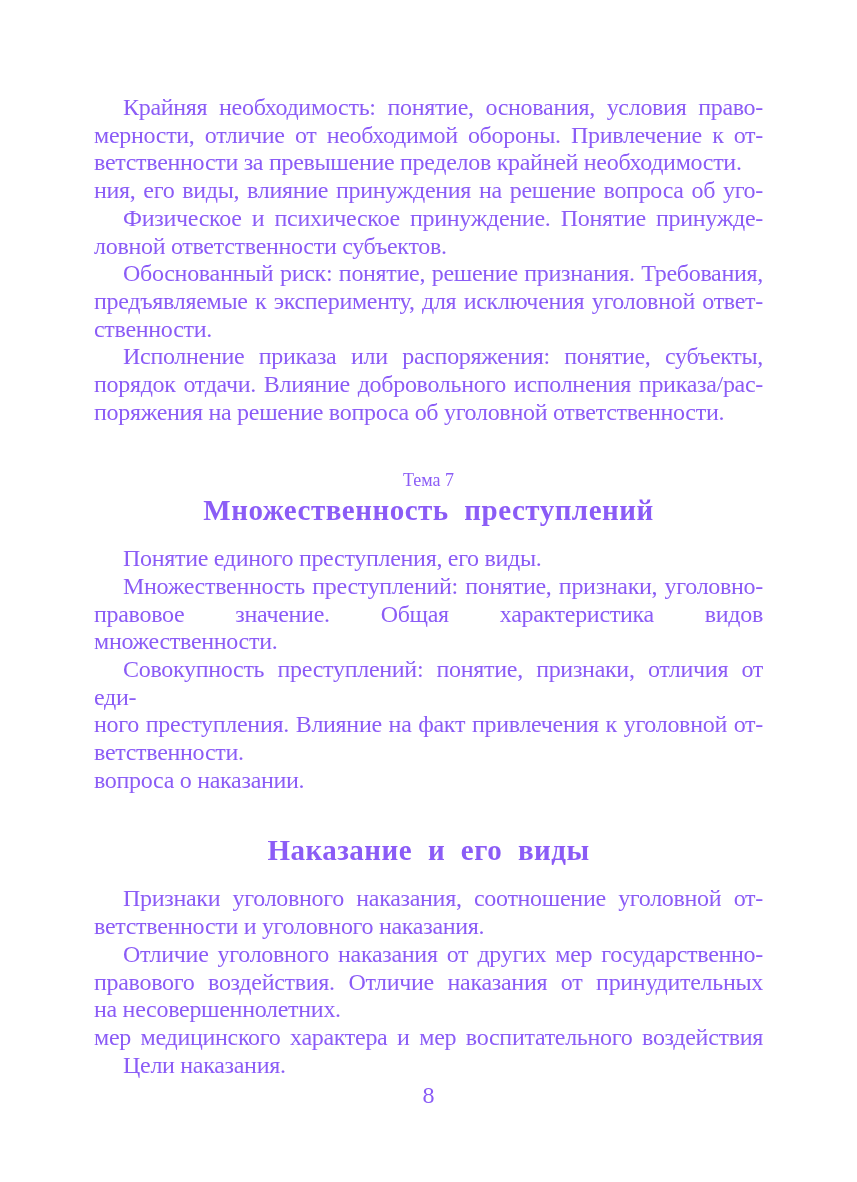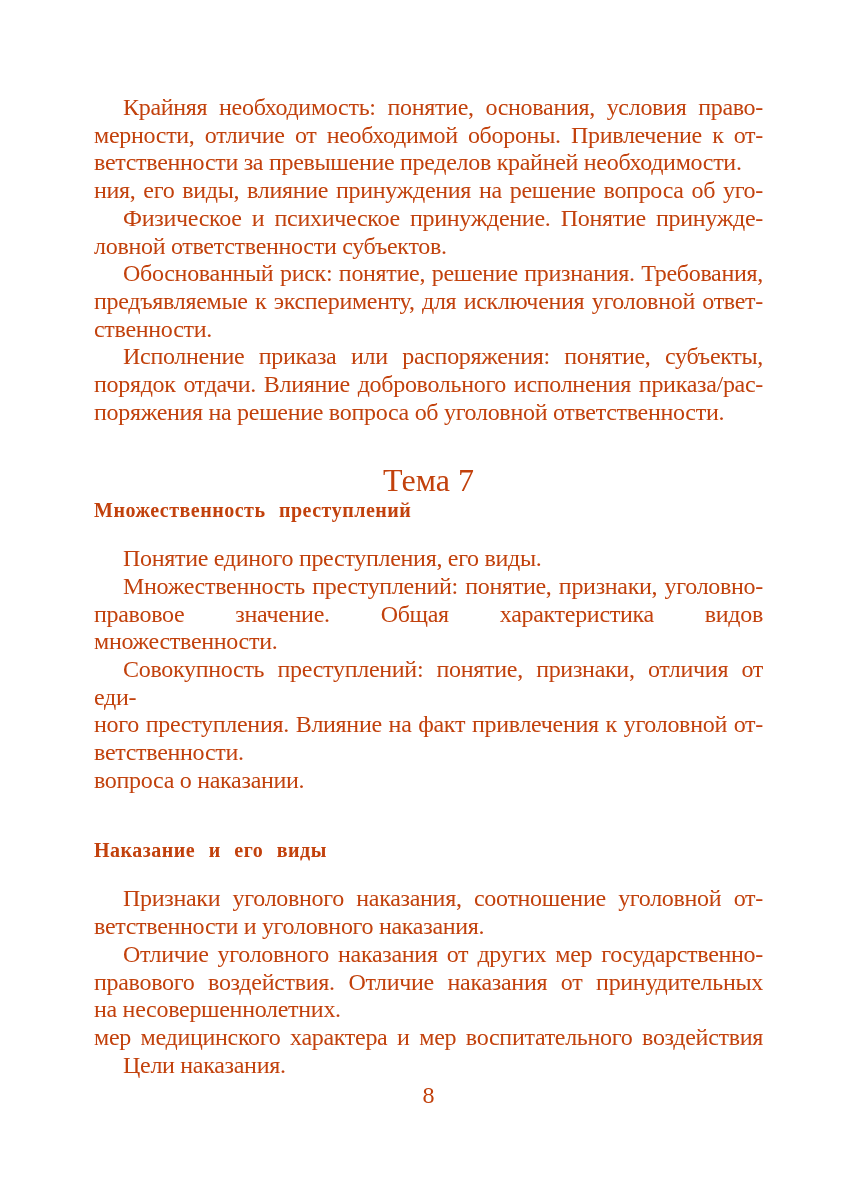--- a/index.html
+++ b/index.html
@@ -4,49 +4,49 @@
 <style>
   html, body { margin: 0; padding: 0; }
   body { background: #ffffff; }
   .page {
     position: relative;
     width: 857px;
     height: 1182px;
     background: #ffffff;
     overflow: hidden;
     font-family: "Liberation Serif", "DejaVu Serif", serif;
-    color: #c2410c;
+    color: #8b5cf6;
   }
   .textcol {
     position: absolute;
     top: 94px;
     left: 94px;
     width: 669px;
   }
   .para { margin: 0; }
   .ln {
     font-size: 24px;
     line-height: 27.7px;
     letter-spacing: -0.3px;
     text-align: justify;
     text-align-last: justify;
   }
   .fst { text-indent: 29px; }
   .lst { text-align-last: left; }
   .topic { margin-top: 41px; }
   .topic-label {
-    font-size: 32px;
+    font-size: 18px;
     line-height: 27.7px;
     text-align: center;
   }
   .topic-title {
-    font-size: 20px;
+    font-size: 29px;
     line-height: 30px;
     font-weight: bold;
-    text-align: left;
+    text-align: center;
     word-spacing: 8px;
     letter-spacing: 0.5px;
   }
   .sec-start { margin-top: 20px; }
   .pagenum {
     position: absolute;
     top: 1082px;
     left: 0;
     right: 0;
     text-align: center;

